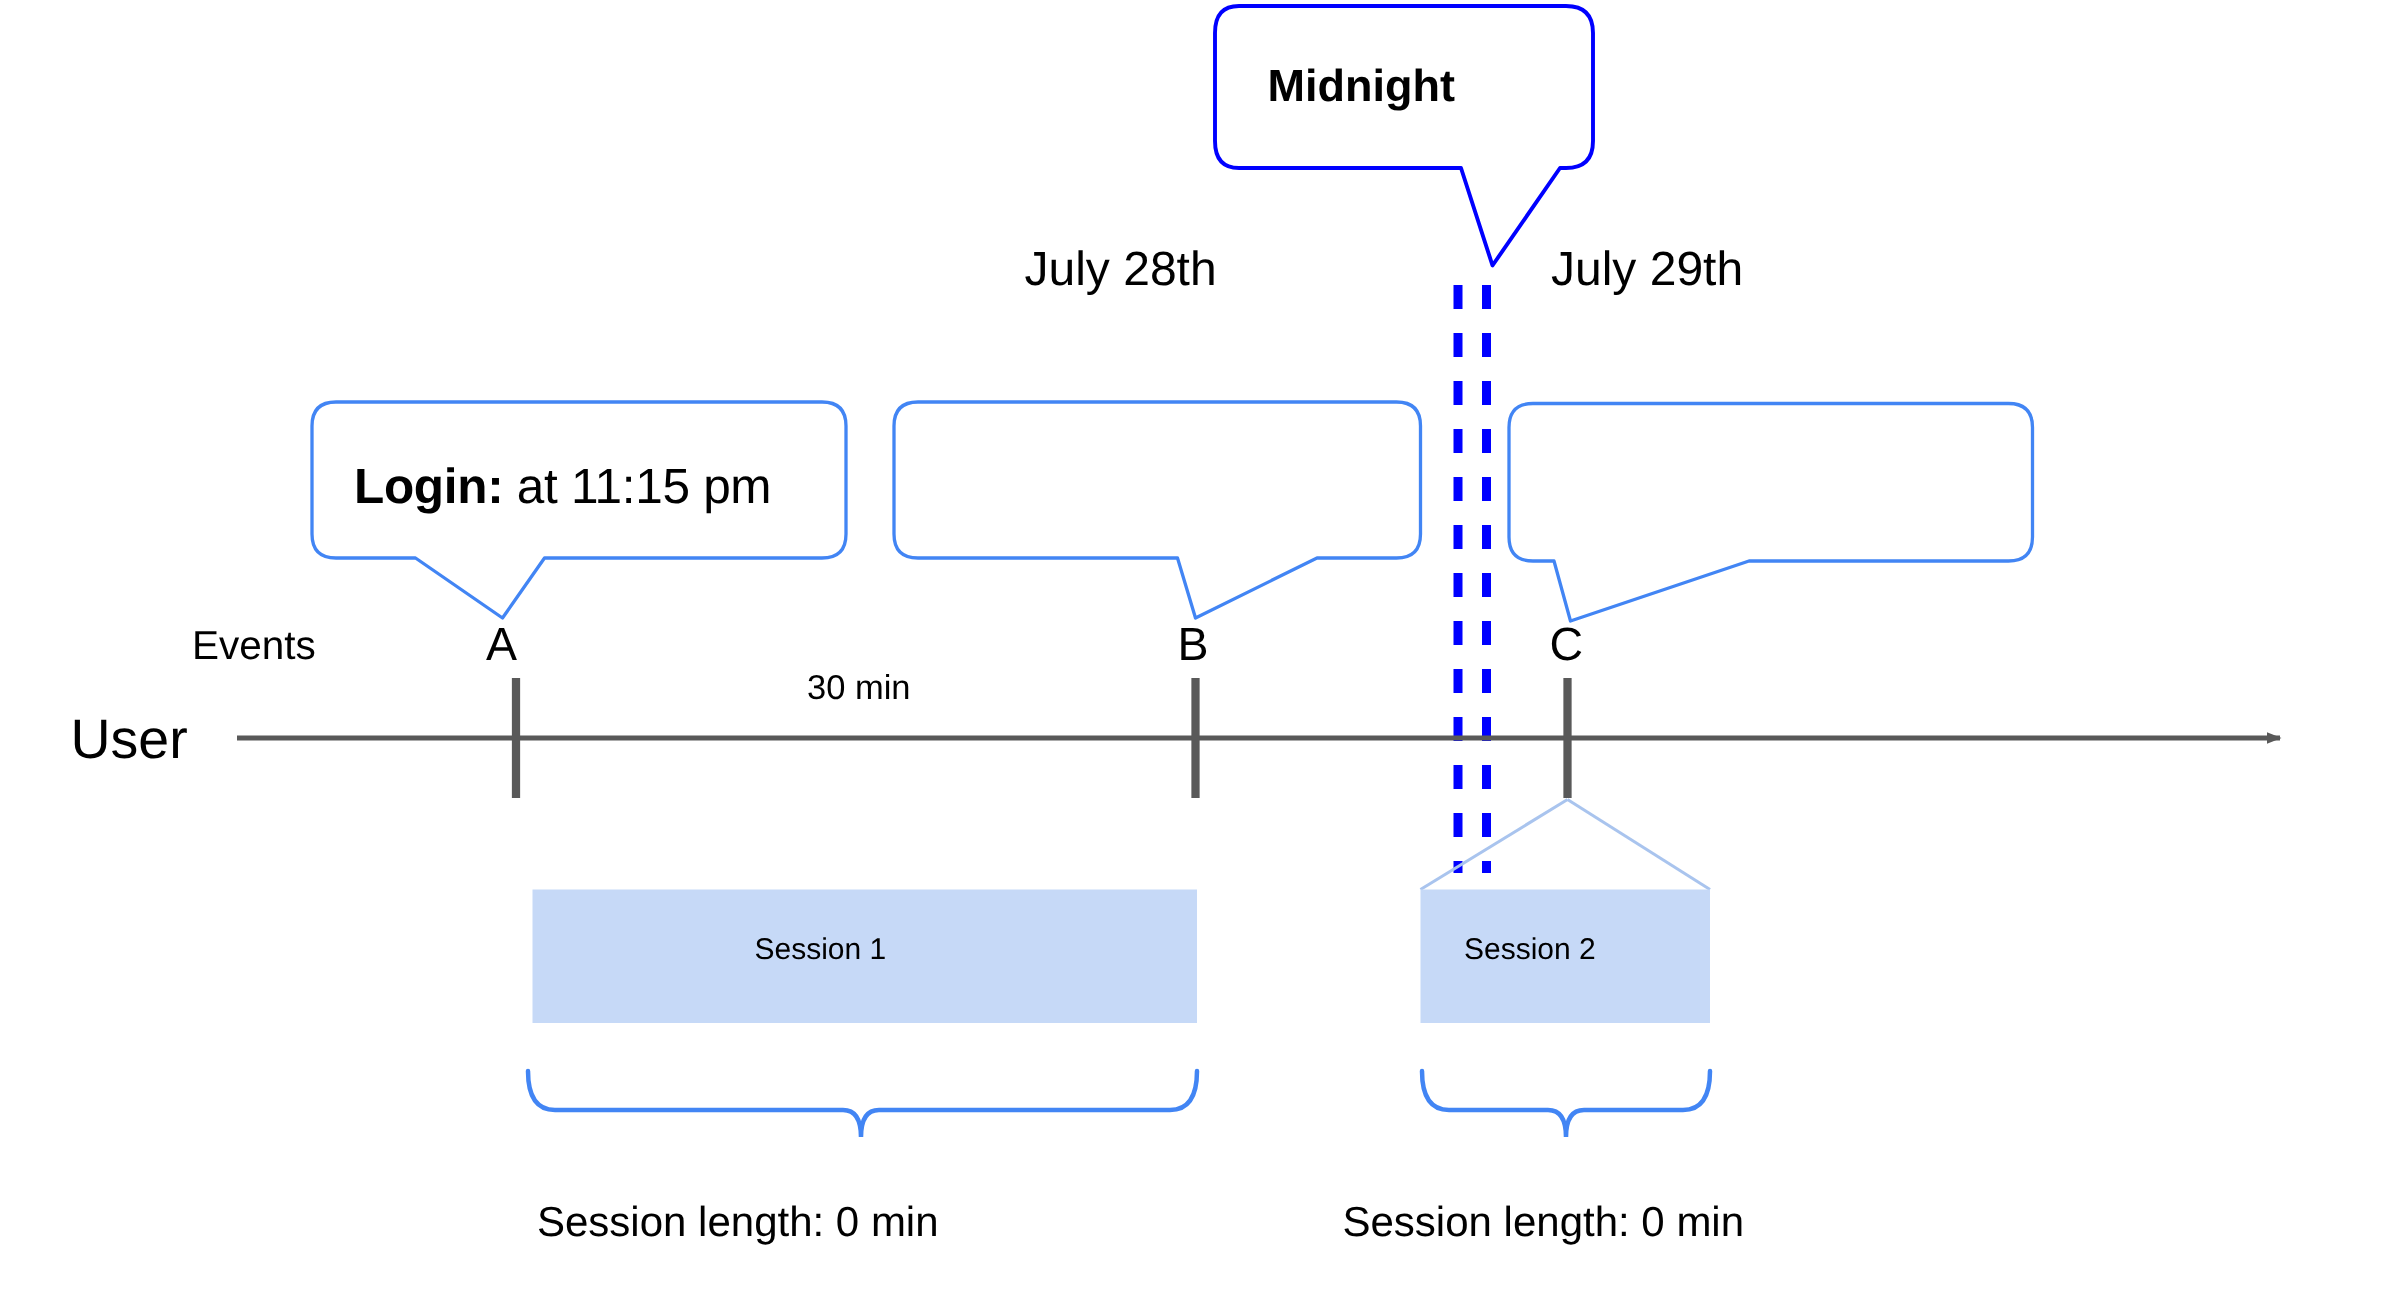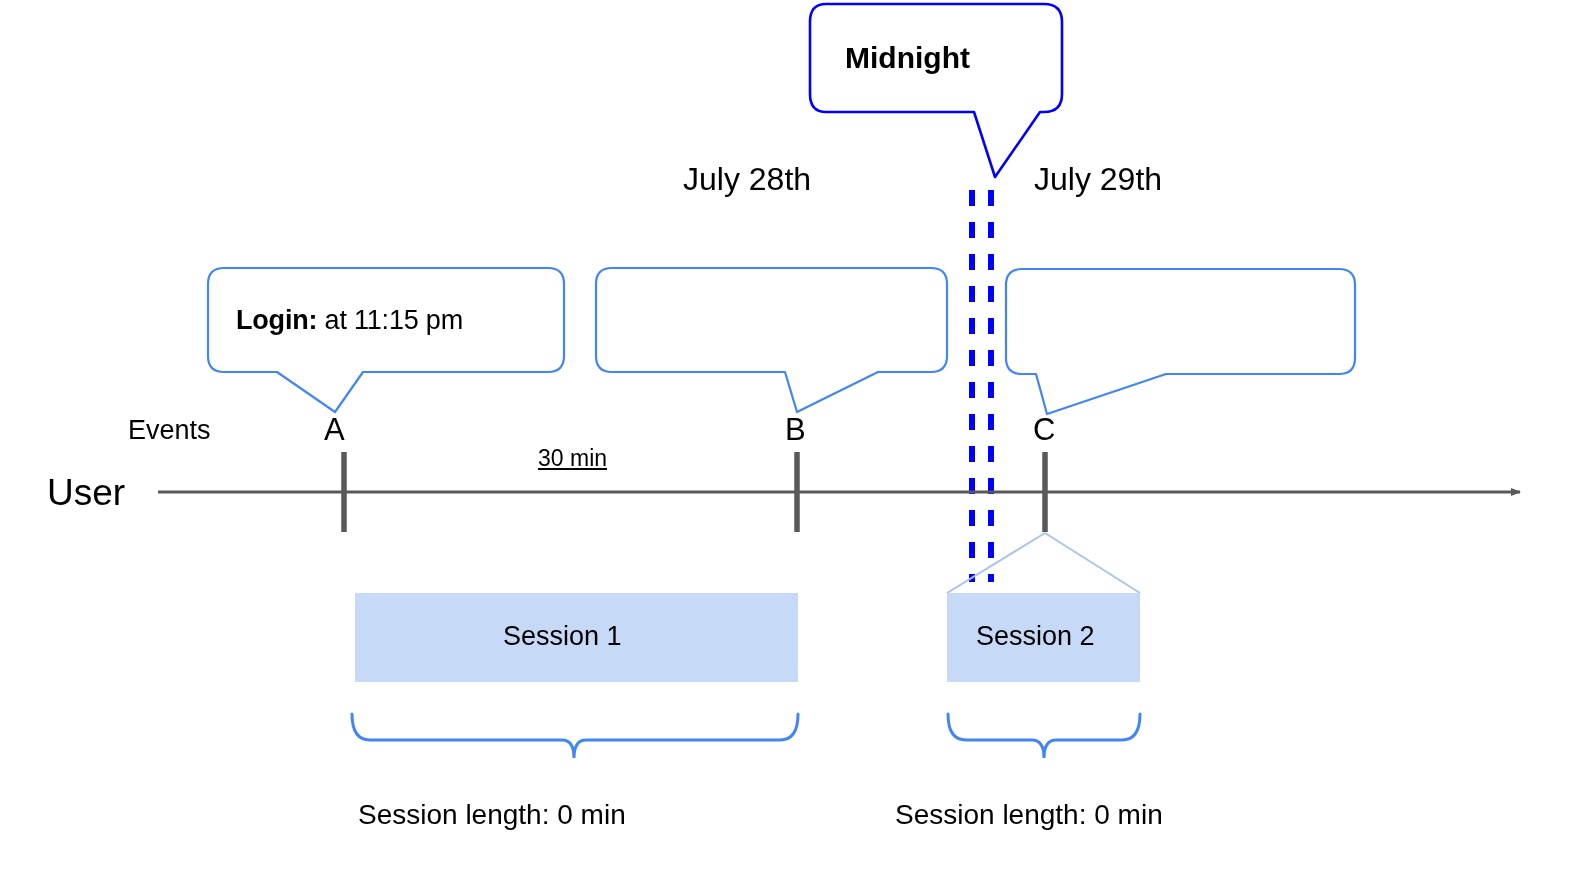--- a/index.html
+++ b/index.html
@@ -25,21 +25,21 @@
     width: 1596px; height: 870px;
     overflow: visible;
   }
   .txt {
     position: absolute;
     white-space: nowrap;
     line-height: 1;
   }
   
   .callout-text {
-    font-size: 27px;
+    font-size: 33px;
     letter-spacing: -0.2px;
     text-align: center;
   }
   .callout-text b { font-weight: bold; }
   .midnight-text {
     font-size: 30px;
     font-weight: bold;
   }
   .day-label {
     font-size: 32px;
@@ -51,21 +51,21 @@
     font-size: 37px;
     text-align: right;
   }
   .axis-label-events {
     font-size: 27px;
   }
   .gap-label {
     font-size: 23px;
   }
   .session-label {
-    font-size: 27px;
+    font-size: 20px;
   }
   .session-length {
     font-size: 28px;
   }
 </style>
 </head>
 <body>
 
 <div id="stage">
 
@@ -124,21 +124,21 @@
   </div>
 
 
 
   <div class="txt axis-label-events" style="left:128px; top:417px;">Events</div>
 
   <div class="txt event-letter" style="left:324px; top:414px;">A</div>
   <div class="txt event-letter" style="left:785px; top:414px;">B</div>
   <div class="txt event-letter" style="left:1033px; top:414px;">C</div>
 
-  <div class="txt gap-label" style="left:538px; top:447px;text-decoration:underline;">30 min</div>
+  <div class="txt gap-label" style="left:538px; top:447px;">30 min</div>
 
   <div class="txt axis-label-user" style="left:47px; top:474px;">User</div>
 
   <div class="txt session-label" style="left:503px; top:623px;">Session 1</div>
   <div class="txt session-label" style="left:976px; top:623px;">Session 2</div>
 
   <div class="txt session-length" style="left:358px; top:801px;">Session length: 0 min</div>
   <div class="txt session-length" style="left:895px; top:801px;">Session length: 0 min</div>
 
 </div>

